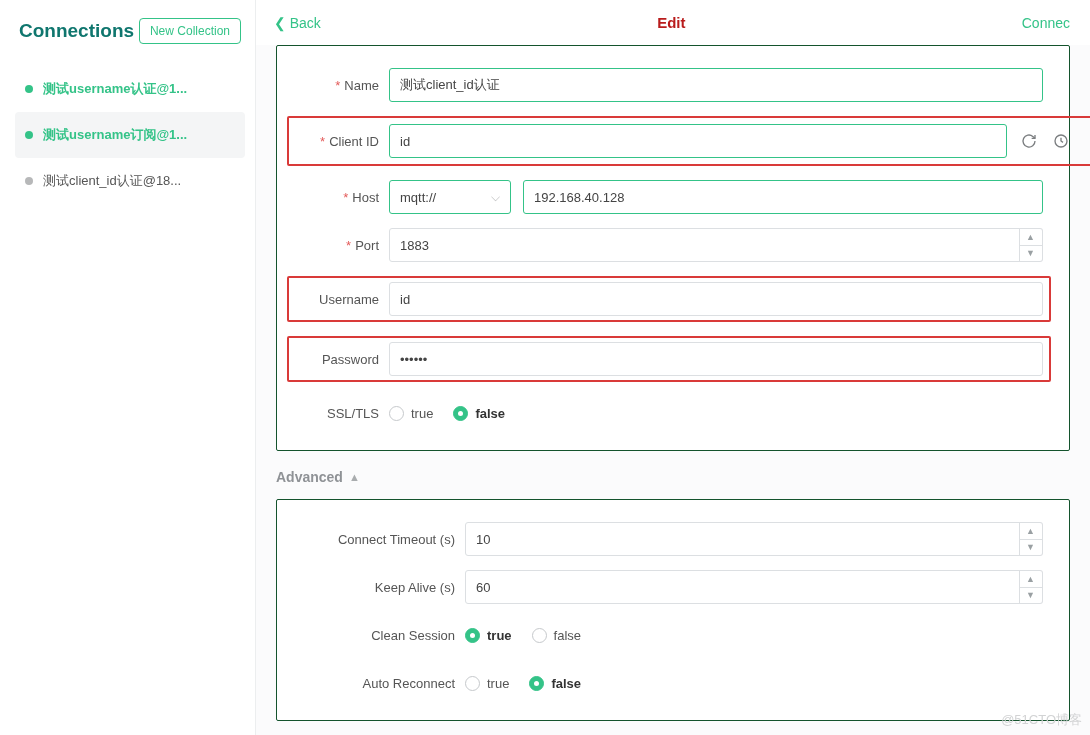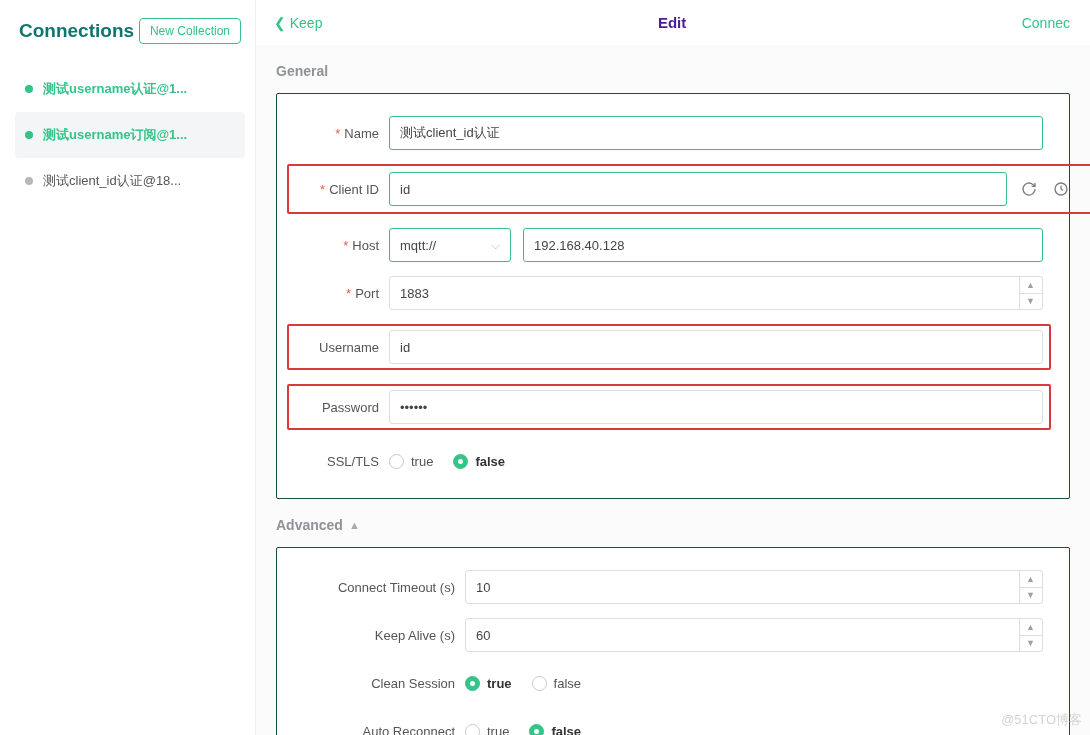--- a/index.html
+++ b/index.html
@@ -20,21 +20,21 @@
 .dot.grey { background: #b7b8b9; }
 .conn-item .label { overflow: hidden; text-overflow: ellipsis; }
 .conn-item.online .label { color: #34c388; font-weight: 600; text-align: center; }
 .conn-item.offline .label { color: #555; font-weight: 500; }
 
 
 .main { flex: 1; border-left: 1px solid #eceeef; display: flex; flex-direction: column; background: #fff; overflow: hidden; }
 .topbar { display: flex; align-items: center; justify-content: space-between; padding: 14px 20px 14px 18px; }
 .back { color: #34c388; font-size: 14px; cursor: pointer; display: flex; align-items: center; }
 .back .chev { margin-right: 4px; font-size: 14px; }
-.top-title { font-weight: 700; font-size: 15px; color: #4c1d95; }
+.top-title { font-weight: 700; font-size: 15px; color: #b91c1c; }
 .connect { color: #34c388; font-size: 14px; cursor: pointer; }
 
 
 .scroll { flex: 1; overflow: auto; background: #fbfbfc; padding: 0 0 30px 0; }
 .section { padding: 0 20px; }
 .sec-title { color: #8f9296; font-size: 14px; font-weight: 600; padding: 18px 0 14px 0; display: flex; align-items: center; }
 .sec-title .tri { margin-left: 6px; font-size: 11px; color: #a9acae; }
 .panel { background: #fff; border: 1px solid #14532d; border-radius: 2px; padding: 22px 26px 20px 18px; }
 
 .row { display: flex; align-items: center; margin-bottom: 14px; min-height: 34px; }
@@ -102,30 +102,29 @@
         <span class="dot grey"></span>
         <span class="label">测试client_id认证@18...</span>
       </div>
     </div>
   </div>
 
   <div class="main">
     <div class="topbar">
       <div class="back">
         <span class="chev">❮</span>
-        <span>Keep</span>
+        <span>Back</span>
       </div>
       <div class="top-title">Edit</div>
       <div class="connect">Connec</div>
     </div>
 
     <div class="scroll">
 
       <div class="section">
-        <div class="sec-title">General</div>
         <div class="panel">
 
           <div class="row">
             <div class="lbl"><span class="req">*</span><span>Name</span></div>
             <div class="controls">
               <input class="input full" style="border-color: rgb(52, 195, 136);" value="测试client_id认证">
             </div>
           </div>
 
           <div class="hl clientid">

